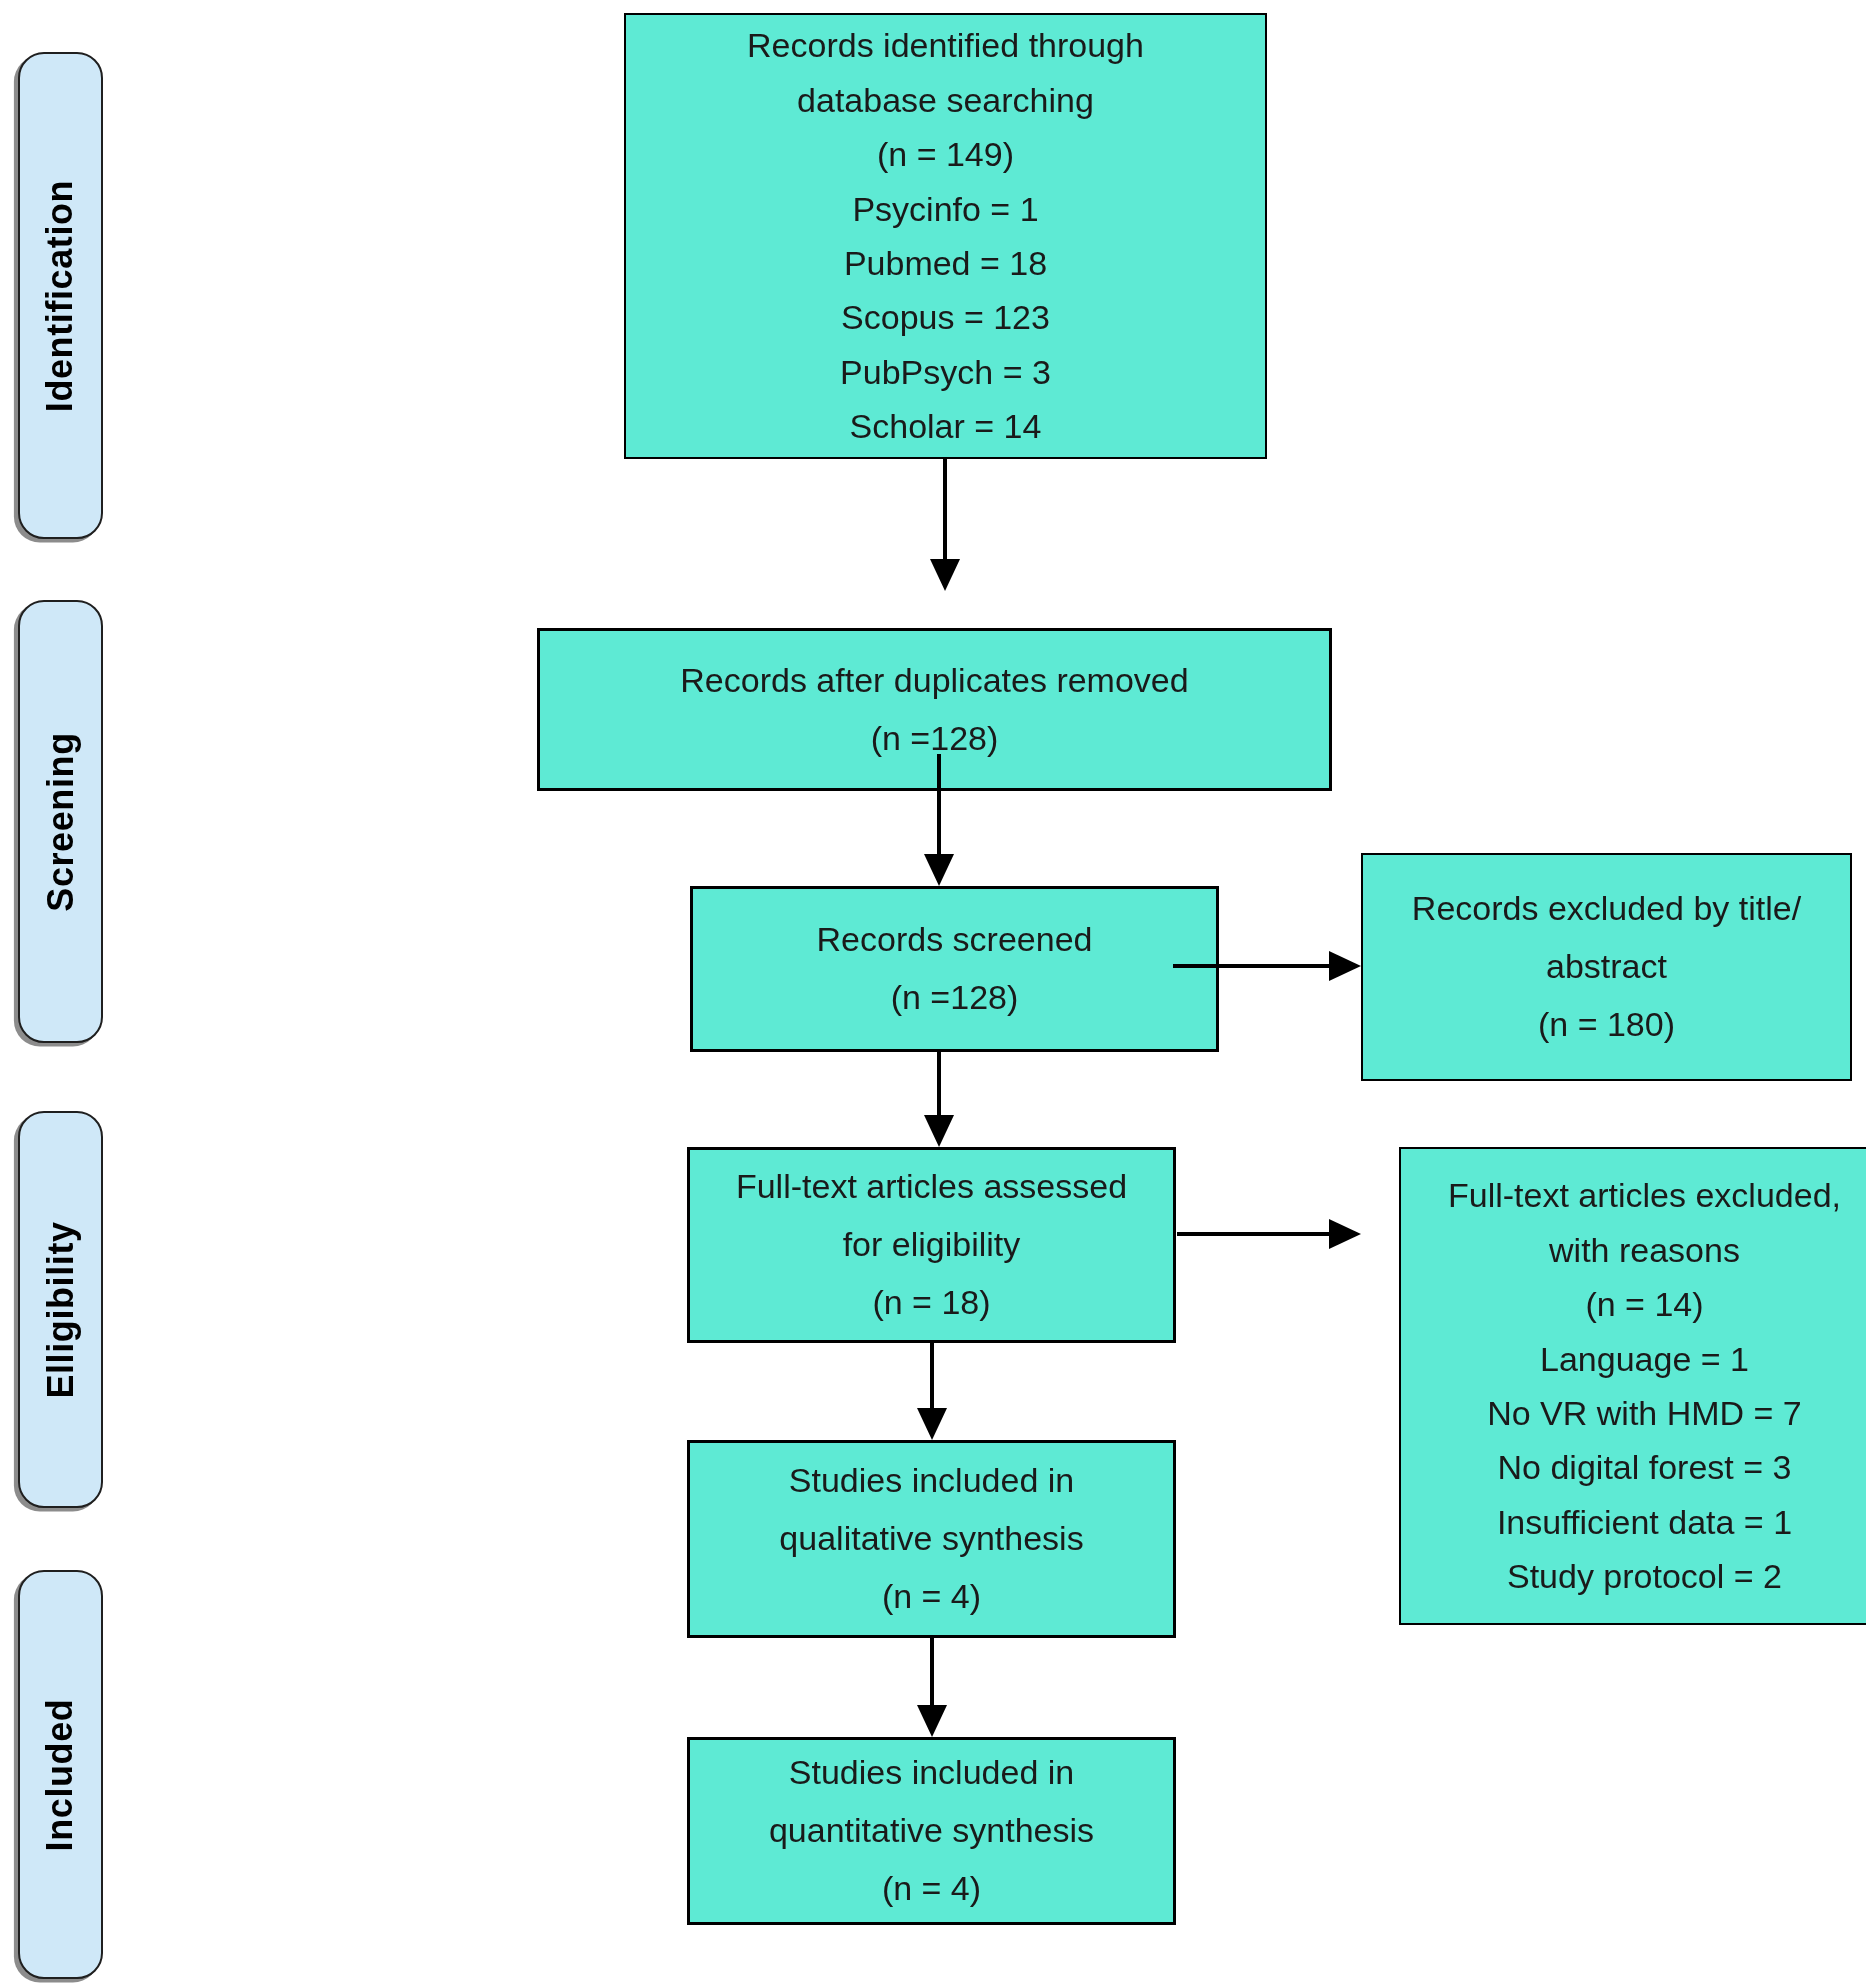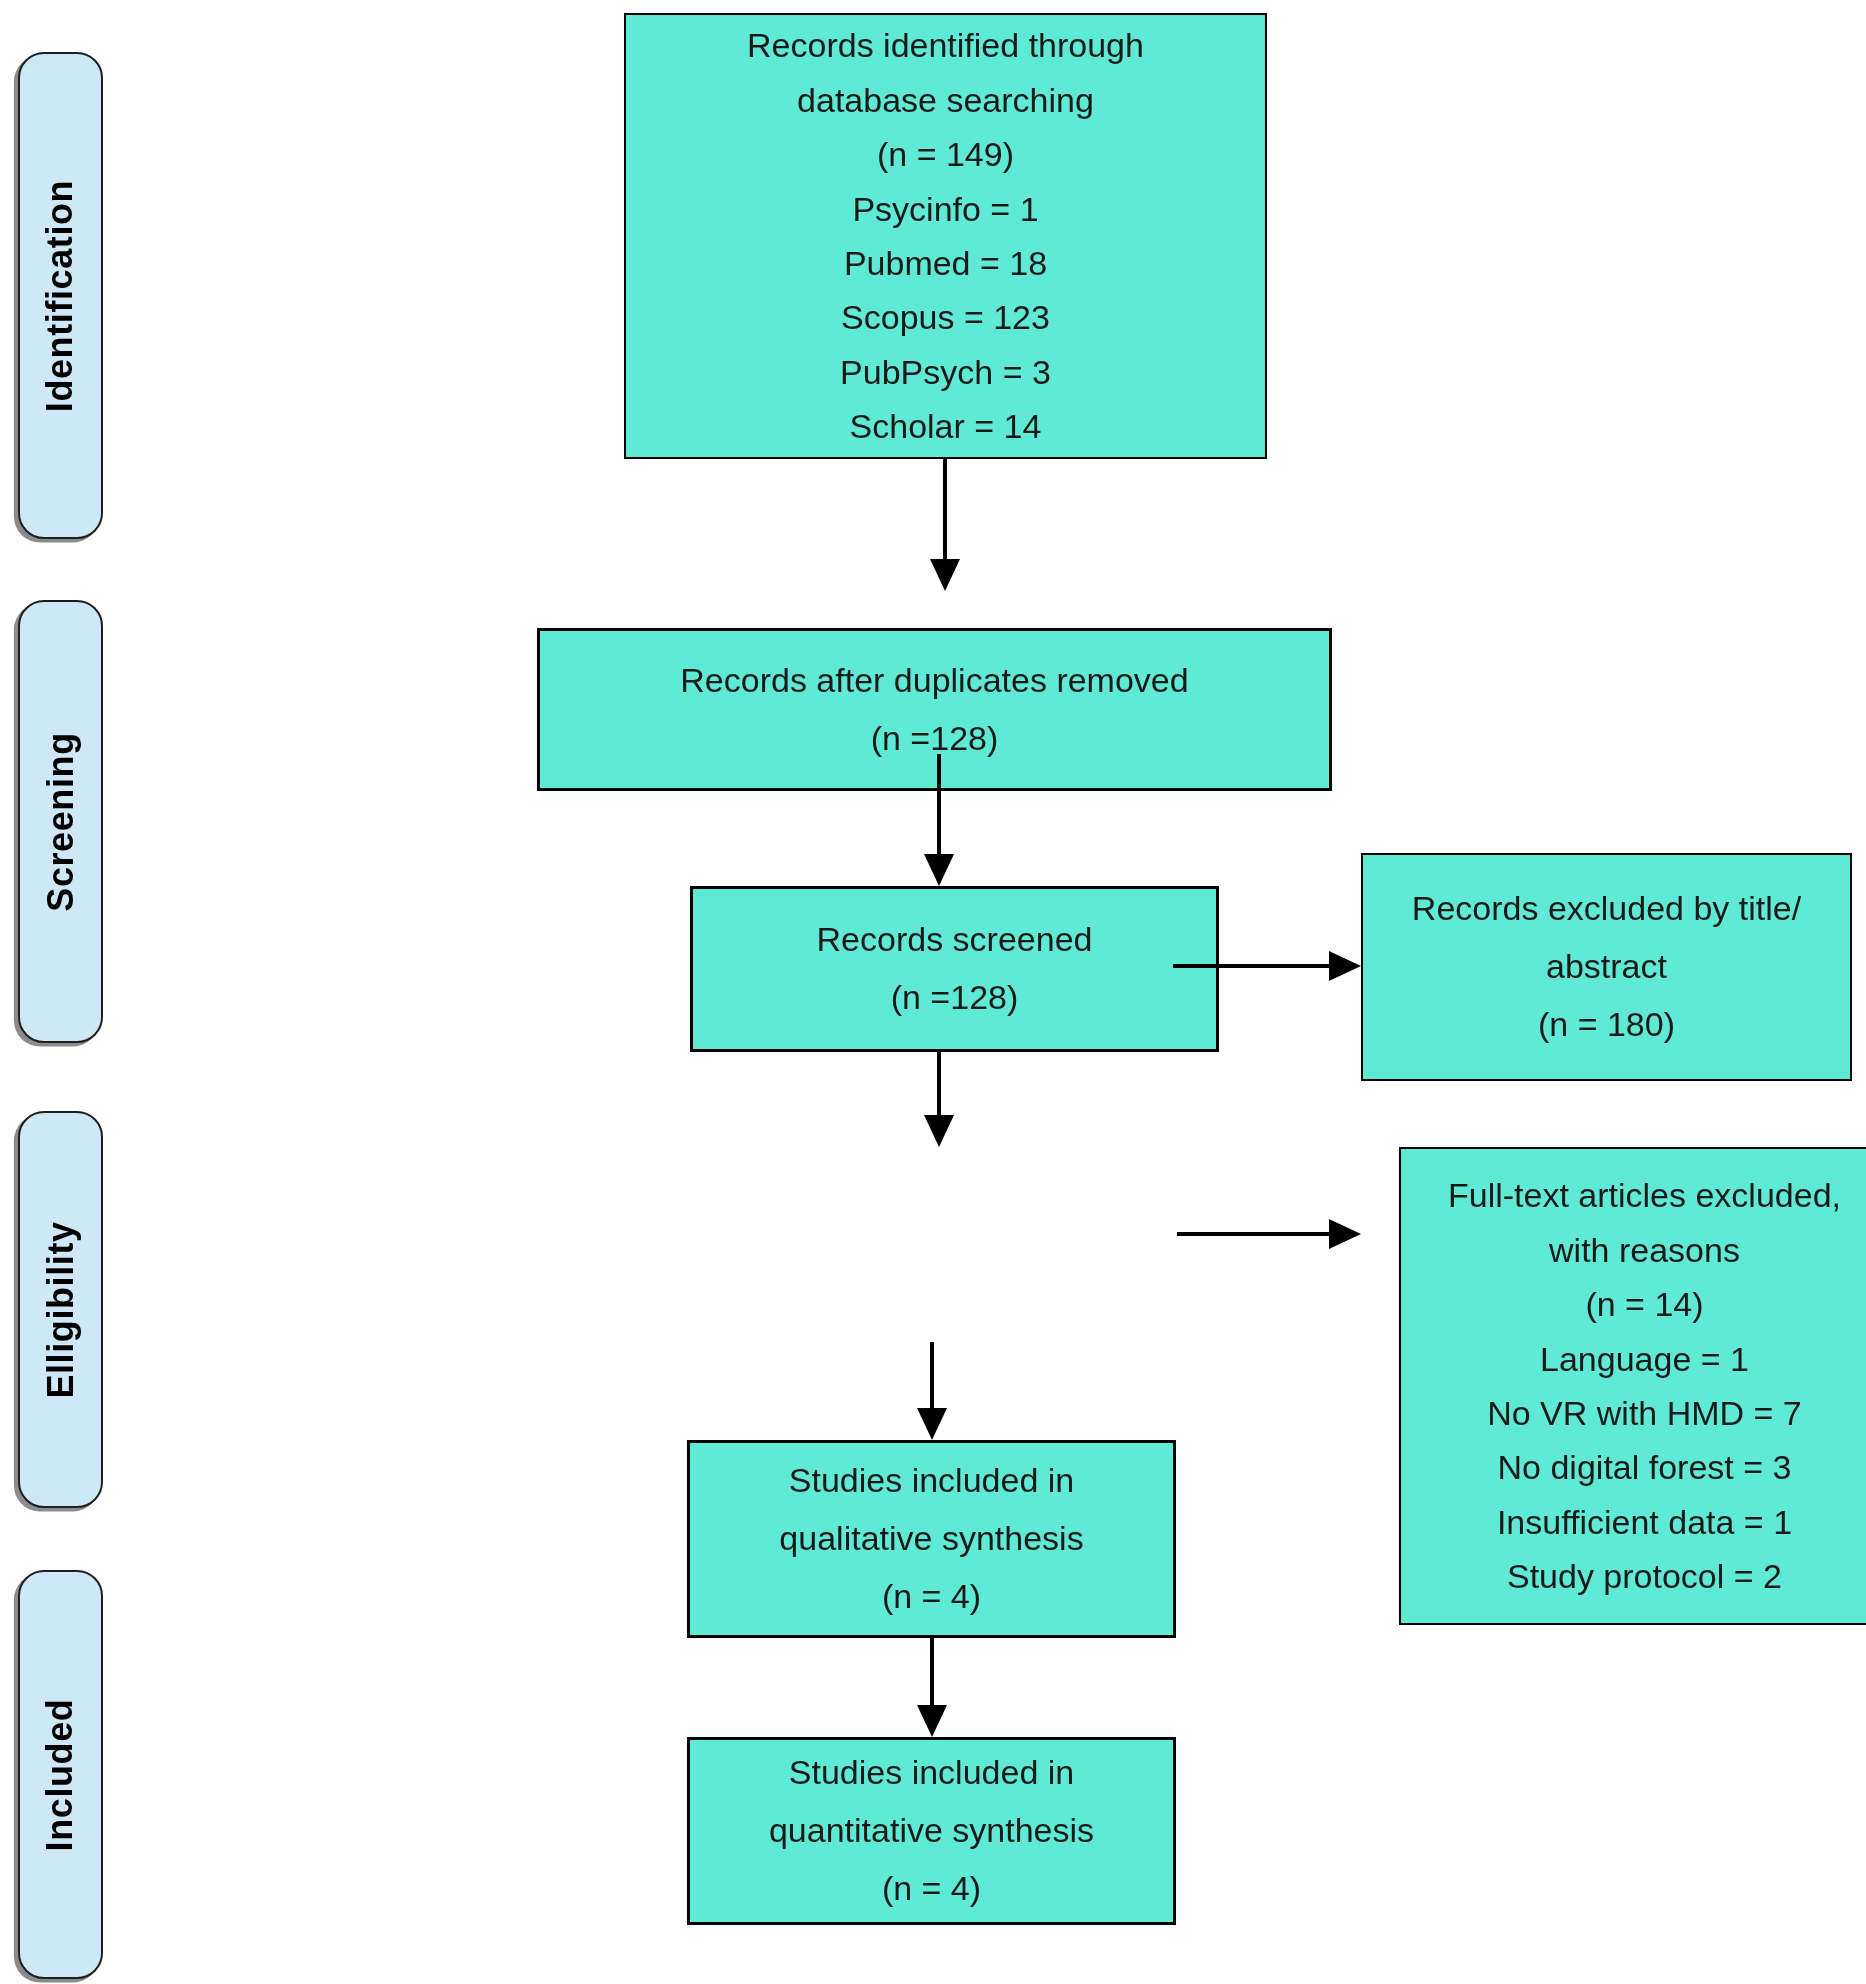--- a/index.html
+++ b/index.html
@@ -96,20 +96,23 @@
   <div class="fbox" style="left:537px;top:591px;width:795px;height:163px;margin-top:37px;">Records after duplicates removed
 (n =128)</div>
 
   <div class="fbox" style="left:690px;top:886px;width:529px;height:166px;">Records screened
 (n =128)</div>
 
   <div class="fbox thin" style="left:1361px;top:853px;width:491px;height:228px;">Records excluded by title/
 abstract
 (n = 180)</div>
 
+  <div class="fbox" style="left:687px;top:1147px;width:489px;height:196px;">Full-text articles assessed
+for eligibility
+(n = 18)</div>
 
   <div class="fbox thin tight" style="left:1399px;top:1147px;width:491px;height:478px;">Full-text articles excluded,
 with reasons
 (n = 14)
 Language = 1
 No VR with HMD = 7
 No digital forest = 3
 Insufficient data = 1
 Study protocol = 2</div>
 

